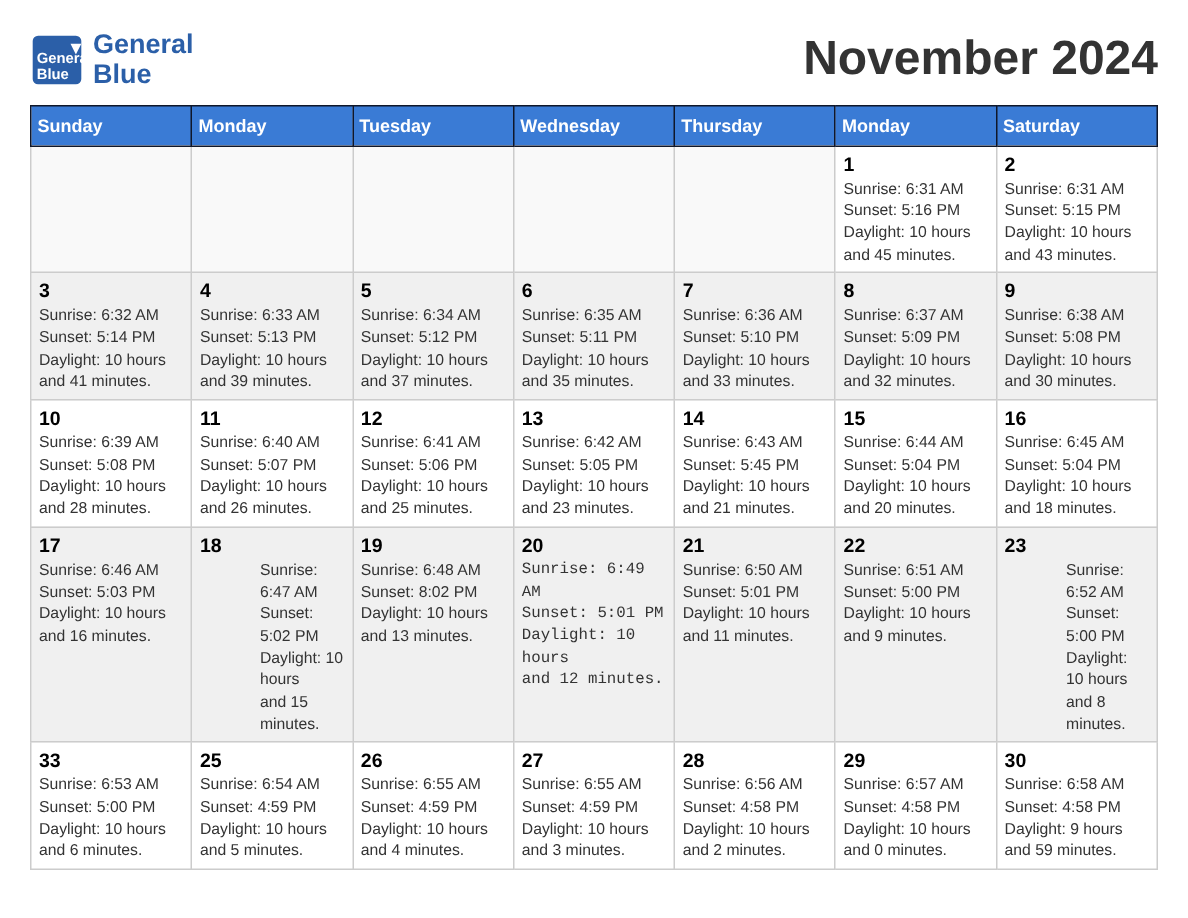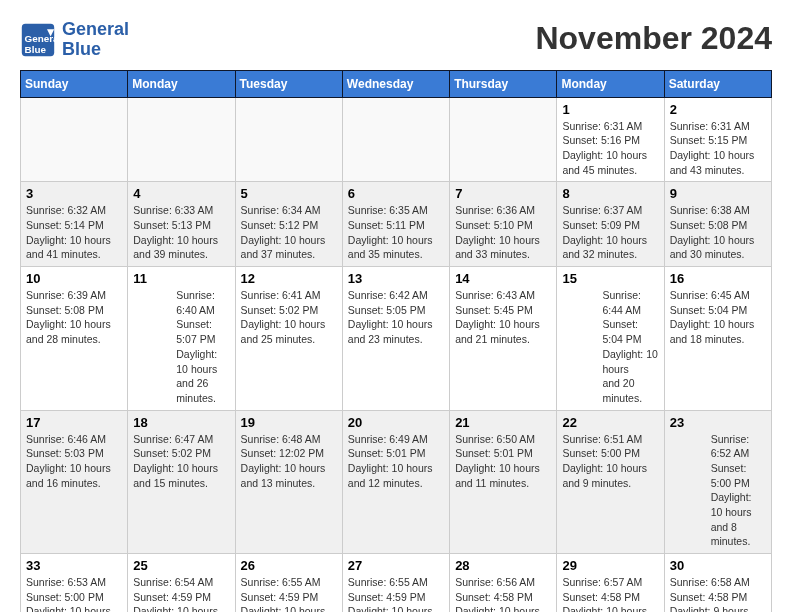--- a/index.html
+++ b/index.html
@@ -193,49 +193,49 @@
       <tr>
         <td>
           <span class="day-number">10</span>
           <div class="day-info" style="white-space: pre-line;">Sunrise: 6:39 AM
 Sunset: 5:08 PM
 Daylight: 10 hours
 and 28 minutes.</div>
         </td>
         <td>
           <span class="day-number">11</span>
-          <div class="day-info" style="white-space: pre-line; margin-left: 43px;">Sunrise: 6:40 AM
+          <div class="day-info" style="white-space: pre-line;">Sunrise: 6:40 AM
 Sunset: 5:07 PM
 Daylight: 10 hours
 and 26 minutes.</div>
         </td>
         <td>
           <span class="day-number">12</span>
           <div class="day-info" style="white-space: pre-line;">Sunrise: 6:41 AM
-Sunset: 5:02 PM
+Sunset: 5:06 PM
 Daylight: 10 hours
 and 25 minutes.</div>
         </td>
         <td>
           <span class="day-number">13</span>
           <div class="day-info" style="white-space: pre-line;">Sunrise: 6:42 AM
 Sunset: 5:05 PM
 Daylight: 10 hours
 and 23 minutes.</div>
         </td>
         <td>
           <span class="day-number">14</span>
           <div class="day-info" style="white-space: pre-line;">Sunrise: 6:43 AM
 Sunset: 5:45 PM
 Daylight: 10 hours
 and 21 minutes.</div>
         </td>
         <td>
           <span class="day-number">15</span>
-          <div class="day-info" style="white-space: pre-line; margin-left: 40px;">Sunrise: 6:44 AM
+          <div class="day-info" style="white-space: pre-line;">Sunrise: 6:44 AM
 Sunset: 5:04 PM
 Daylight: 10 hours
 and 20 minutes.</div>
         </td>
         <td>
           <span class="day-number">16</span>
           <div class="day-info" style="white-space: pre-line;">Sunrise: 6:45 AM
 Sunset: 5:04 PM
 Daylight: 10 hours
 and 18 minutes.</div>
@@ -244,35 +244,35 @@
       <tr>
         <td class="shaded">
           <span class="day-number">17</span>
           <div class="day-info" style="white-space: pre-line;">Sunrise: 6:46 AM
 Sunset: 5:03 PM
 Daylight: 10 hours
 and 16 minutes.</div>
         </td>
         <td class="shaded">
           <span class="day-number">18</span>
-          <div class="day-info" style="white-space: pre-line;">Sunrise: 6:47 AM
+          <div class="day-info" style="white-space: pre-line; margin-left: 40px;">Sunrise: 6:47 AM
 Sunset: 5:02 PM
 Daylight: 10 hours
 and 15 minutes.</div>
         </td>
         <td class="shaded">
           <span class="day-number">19</span>
           <div class="day-info" style="white-space: pre-line;">Sunrise: 6:48 AM
-Sunset: 12:02 PM
+Sunset: 8:02 PM
 Daylight: 10 hours
 and 13 minutes.</div>
         </td>
         <td class="shaded">
           <span class="day-number">20</span>
-          <div class="day-info" style="white-space: pre-line;">Sunrise: 6:49 AM
+          <div class="day-info" style="white-space: pre-line; font-family: Liberation Mono, monospace;">Sunrise: 6:49 AM
 Sunset: 5:01 PM
 Daylight: 10 hours
 and 12 minutes.</div>
         </td>
         <td class="shaded">
           <span class="day-number">21</span>
           <div class="day-info" style="white-space: pre-line;">Sunrise: 6:50 AM
 Sunset: 5:01 PM
 Daylight: 10 hours
 and 11 minutes.</div>

